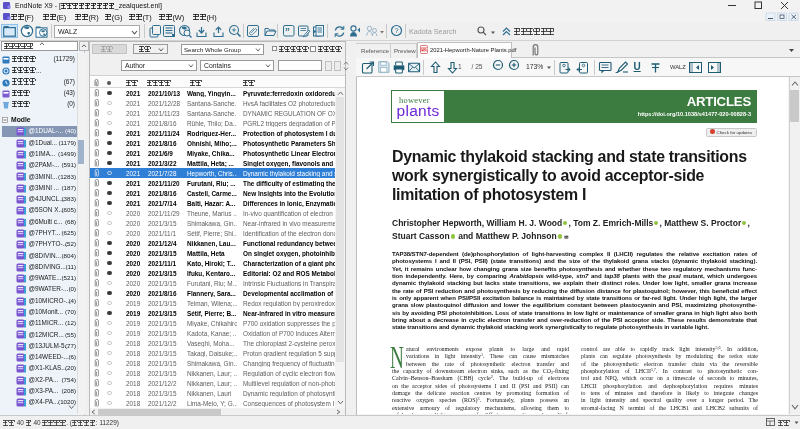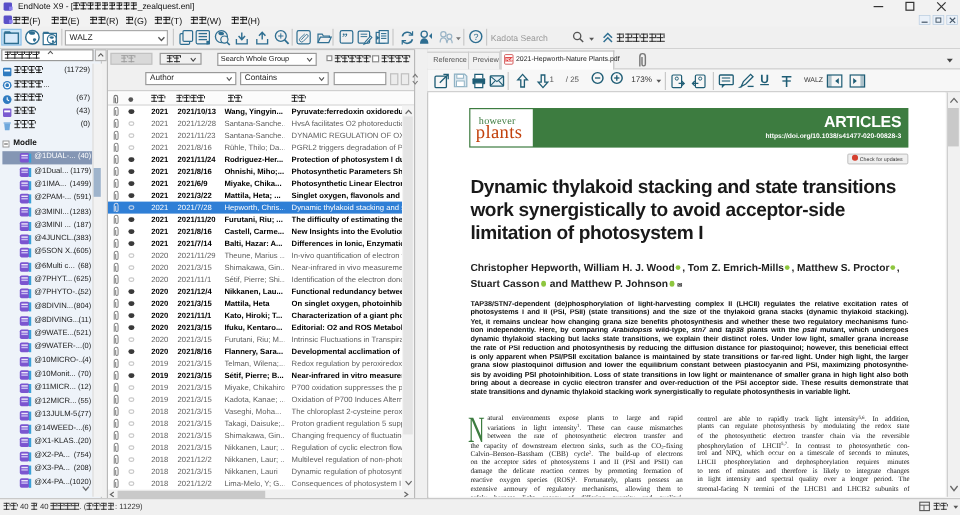--- a/index.html
+++ b/index.html
@@ -841,21 +841,21 @@
 <svg class="ab" style="left:791px;top:81px" width="8" height="6" viewBox="0 0 8 6">
     <path d="M1 4.5 L4 1 L7 4.5" fill="none" stroke="#666" stroke-width="1.1"></path>
   </svg>
 <div class="ab" style="left:790px;top:90px;width:9px;height:32px;background:#c9c9c9"></div>
 <svg class="ab" style="left:791px;top:404px" width="8" height="6" viewBox="0 0 8 6">
     <path d="M1 1 L4 4.8 L7 1" fill="none" stroke="#666" stroke-width="1.1"></path>
   </svg>
 <div class="ab" style="left:391px;top:90px;width:54px;height:33px;background:#fff;border:1px solid #3d7c40;z-index:3"></div>
 <div class="ab" style="left:445px;top:90px;width:312px;height:33px;background:#3d7c40"></div>
 <div class="ab ln" style="left:399px;top:94.5px;font-size:8.5px;letter-spacing:0.2px;color:#3d7c40;font-family:'Liberation Serif',serif;z-index:4">however</div>
-<div class="ab ln" style="left:396.5px;top:101.5px;font-size:15.5px;letter-spacing:0.3px;color:#c2410c;font-family:Liberation Serif, serif;z-index:4">plants</div>
+<div class="ab ln" style="left:396.5px;top:101.5px;font-size:15.5px;letter-spacing:0.3px;color:#6d28d9;font-family:Liberation Sans, sans-serif;z-index:4">plants</div>
 <div class="ab ln" style="left:560px;top:93.5px;width:191px;text-align:right;font-size:13.2px;font-weight:bold;color:#fff;letter-spacing:-0.2px">ARTICLES</div>
 <div class="ab ln" style="left:560px;top:111px;width:191px;text-align:right;font-size:5.6px;font-weight:bold;color:#fff">https://doi.org/10.1038/s41477-020-00828-3</div>
 <div class="ab" style="left:706px;top:127.5px;width:51px;height:9px;background:#efefef;border:0.6px solid #c8c8c8;border-radius:1.5px"></div>
 <div class="ab" style="left:710px;top:129.2px;width:4.6px;height:4.6px;border-radius:50%;background:#d43f2f"></div>
 <div class="ab ln" style="left:716.5px;top:129.5px;font-size:4.4px;color:#333">Check for updates</div>
 <div class="ab" style="left:392px;top:146.5px;width:370px;font-size:15.9px;line-height:19.4px;font-weight:bold;color:#191919;letter-spacing:-0.3px">Dynamic thylakoid stacking and state transitions<br>work synergistically to avoid acceptor-side<br>limitation of photosystem I</div>
 <div class="ab" style="left:392px;top:216.5px;width:370px;font-size:8.5px;line-height:13.6px;font-weight:bold;color:#222">Christopher Hepworth, William H. J. Wood<span style="display:inline-block;width:4.2px;height:4.2px;border-radius:50%;background:#8ec63f;vertical-align:0.5px;margin:0 1px"></span>, Tom Z. Emrich-Mills<span style="display:inline-block;width:4.2px;height:4.2px;border-radius:50%;background:#8ec63f;vertical-align:0.5px;margin:0 1px"></span>, Matthew S. Proctor<span style="display:inline-block;width:4.2px;height:4.2px;border-radius:50%;background:#8ec63f;vertical-align:0.5px;margin:0 1px"></span>,<br>Stuart Casson<span style="display:inline-block;width:4.2px;height:4.2px;border-radius:50%;background:#8ec63f;vertical-align:0.5px;margin:0 1px"></span> and Matthew P. Johnson<span style="display:inline-block;width:4.2px;height:4.2px;border-radius:50%;background:#8ec63f;vertical-align:0.5px;margin:0 1px"></span><span style="font-size:5px"> ✉</span></div>
 <div class="ab" style="left:392px;top:251px;width:365px;font-size:6.05px;letter-spacing:-0.08px;font-weight:bold;color:#111;font-family:'Liberation Sans',sans-serif">
 <div class="jline">TAP38/STN7-dependent (de)phosphorylation of light-harvesting complex II (LHCII) regulates the relative excitation rates of</div>
 <div class="jline">photosystems I and II (PSI, PSII) (state transitions) and the size of the thylakoid grana stacks (dynamic thylakoid stacking).</div>

